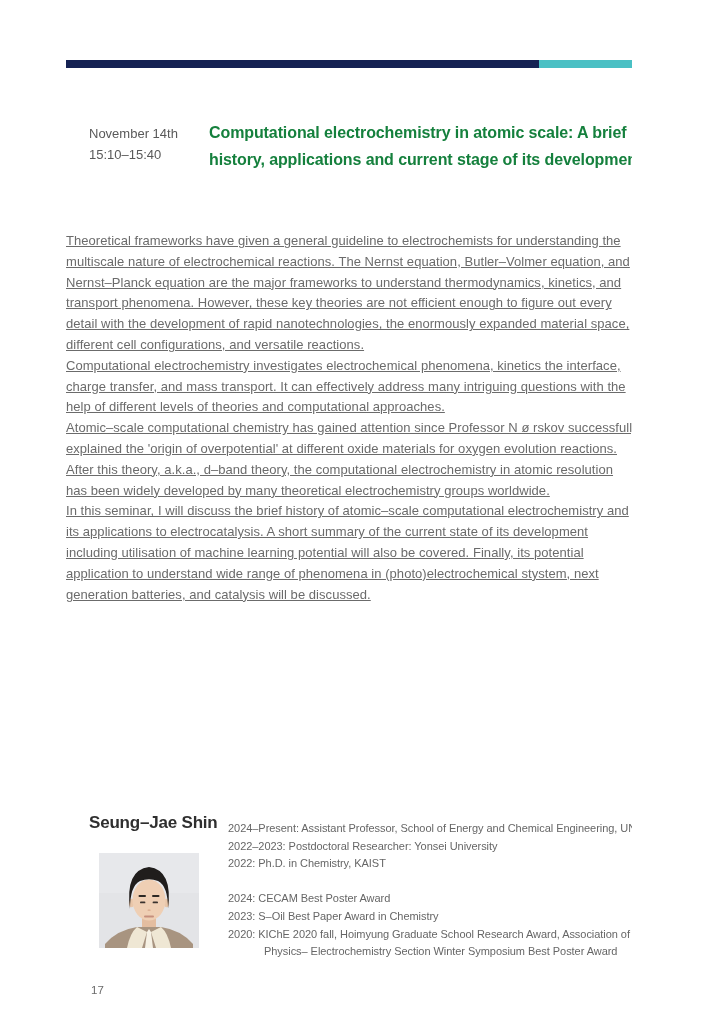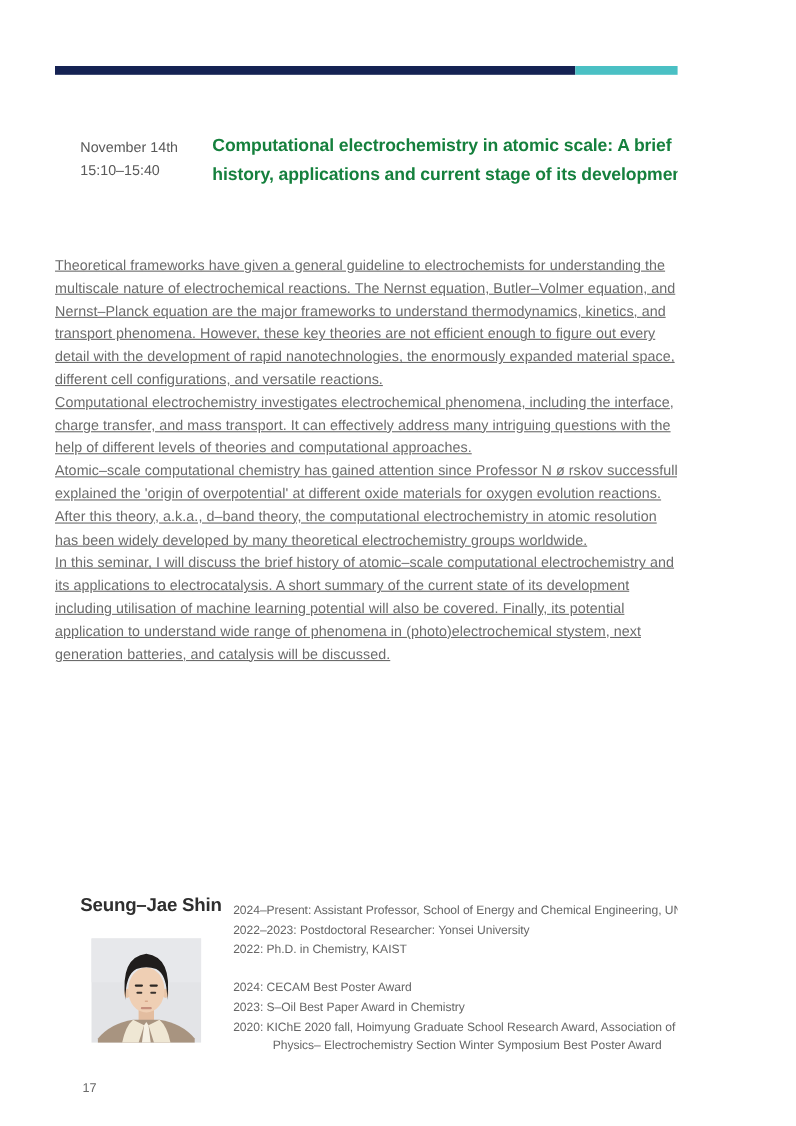--- a/index.html
+++ b/index.html
@@ -4,20 +4,21 @@
 <style>
   * { margin: 0; padding: 0; box-sizing: border-box; }
   html, body { background: #ffffff; }
   .page {
     position: relative;
     width: 616px;
     height: 1024px;
     background: #ffffff;
     font-family: "Liberation Sans", sans-serif;
     overflow: hidden;
+    margin-left: 16px;
   }
   
   .top-bar {
     position: absolute;
     left: 50px; top: 60px;
     width: 627px; height: 8px;
     display: flex;
   }
   .top-bar .seg-navy { width: 473px; height: 100%; }
   .top-bar .seg-teal { width: 154px; height: 100%; }
@@ -106,21 +107,21 @@
   <div class="session-title">Computational electrochemistry in atomic scale: A brief
 history, applications and current stage of its development</div>
 
   <div class="abstract">
     <div class="para">Theoretical frameworks have given a general guideline to electrochemists for understanding the
 multiscale nature of electrochemical reactions. The Nernst equation, Butler–Volmer equation, and
 Nernst–Planck equation are the major frameworks to understand thermodynamics, kinetics, and
 transport phenomena. However, these key theories are not efficient enough to figure out every
 detail with the development of rapid nanotechnologies, the enormously expanded material space,
 different cell configurations, and versatile reactions.</div>
-    <div class="para">Computational electrochemistry investigates electrochemical phenomena, including the interface,
+    <div class="para">Computational electrochemistry investigates electrochemical phenomena, kinetics the interface,
 charge transfer, and mass transport. It can effectively address many intriguing questions with the
 help of different levels of theories and computational approaches.</div>
     <div class="para">Atomic–scale computational chemistry has gained attention since Professor N ø rskov successfully
 explained the 'origin of overpotential' at different oxide materials for oxygen evolution reactions.
 After this theory, a.k.a., d–band theory, the computational electrochemistry in atomic resolution
 has been widely developed by many theoretical electrochemistry groups worldwide.</div>
     <div class="para">In this seminar, I will discuss the brief history of atomic–scale computational electrochemistry and
 its applications to electrocatalysis. A short summary of the current state of its development
 including utilisation of machine learning potential will also be covered. Finally, its potential
 application to understand wide range of phenomena in (photo)electrochemical stystem, next

